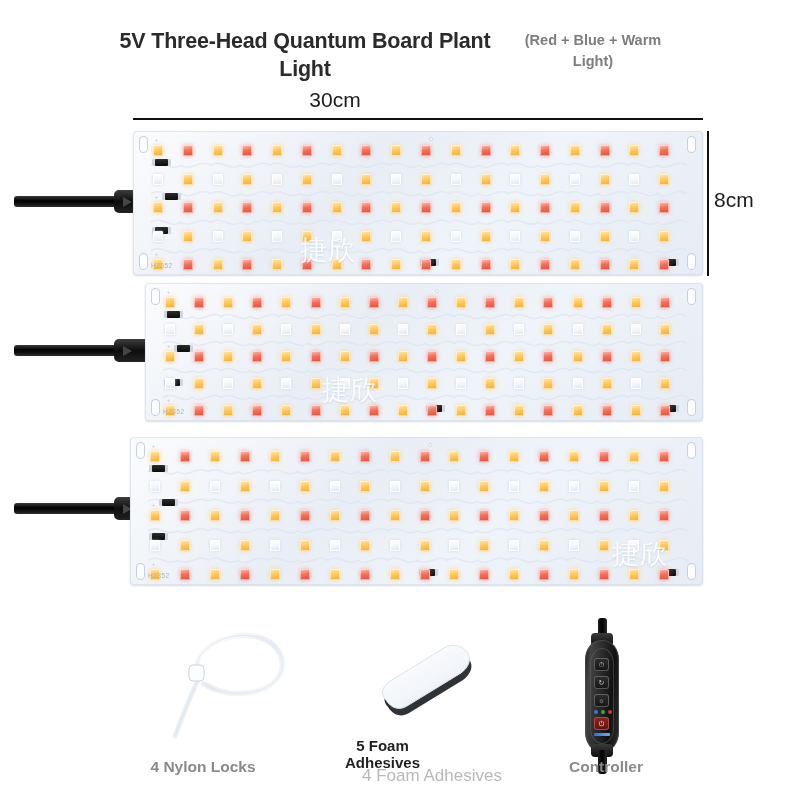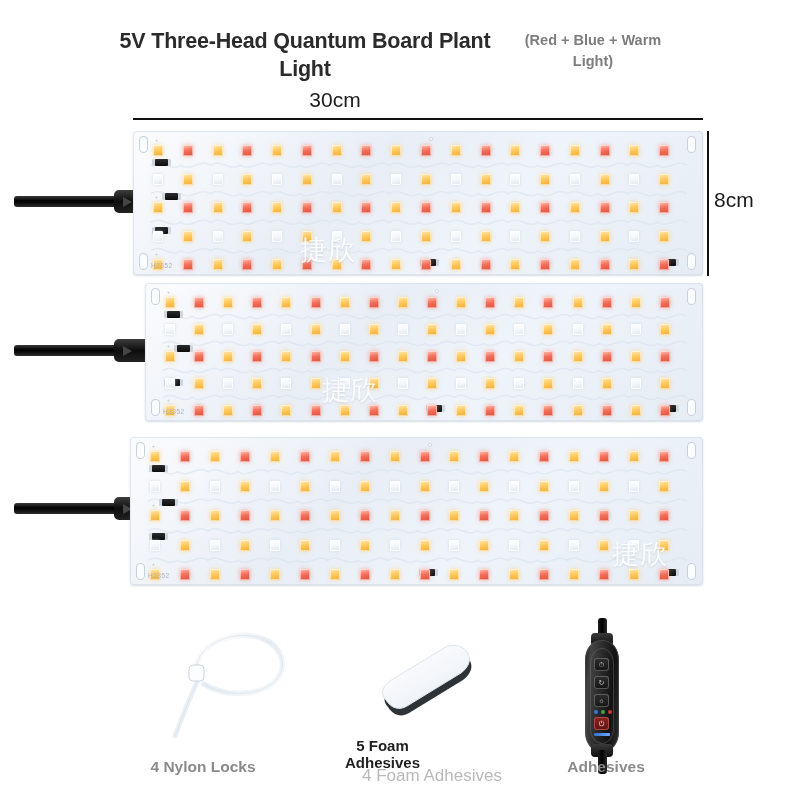--- a/index.html
+++ b/index.html
@@ -608,13 +608,13 @@
       <i style="background:#3a78d8;"></i>
         <i style="background:#3fa64a;"></i>
         <i style="background:#cf3a30;"></i>
     </div>
     <div class="ctrl-btn power" style="left:9px;top:77px;">⏻</div>
     <div class="ctrl-bar" style="left:9px;top:93px;"></div>
   </div>
   <div class="ctrl-collar" style="left:21px;top:126px;"></div>
   <div class="ctrl-cable" style="left:28px;top:132px;height:24px;"></div>
 </div>
-<div class="acc-label" style="left:536px;top:758px;width:140px;">Adhesives</div>
+<div class="acc-label" style="left:536px;top:758px;width:140px;">Controller</div>
 
 </body></html>

